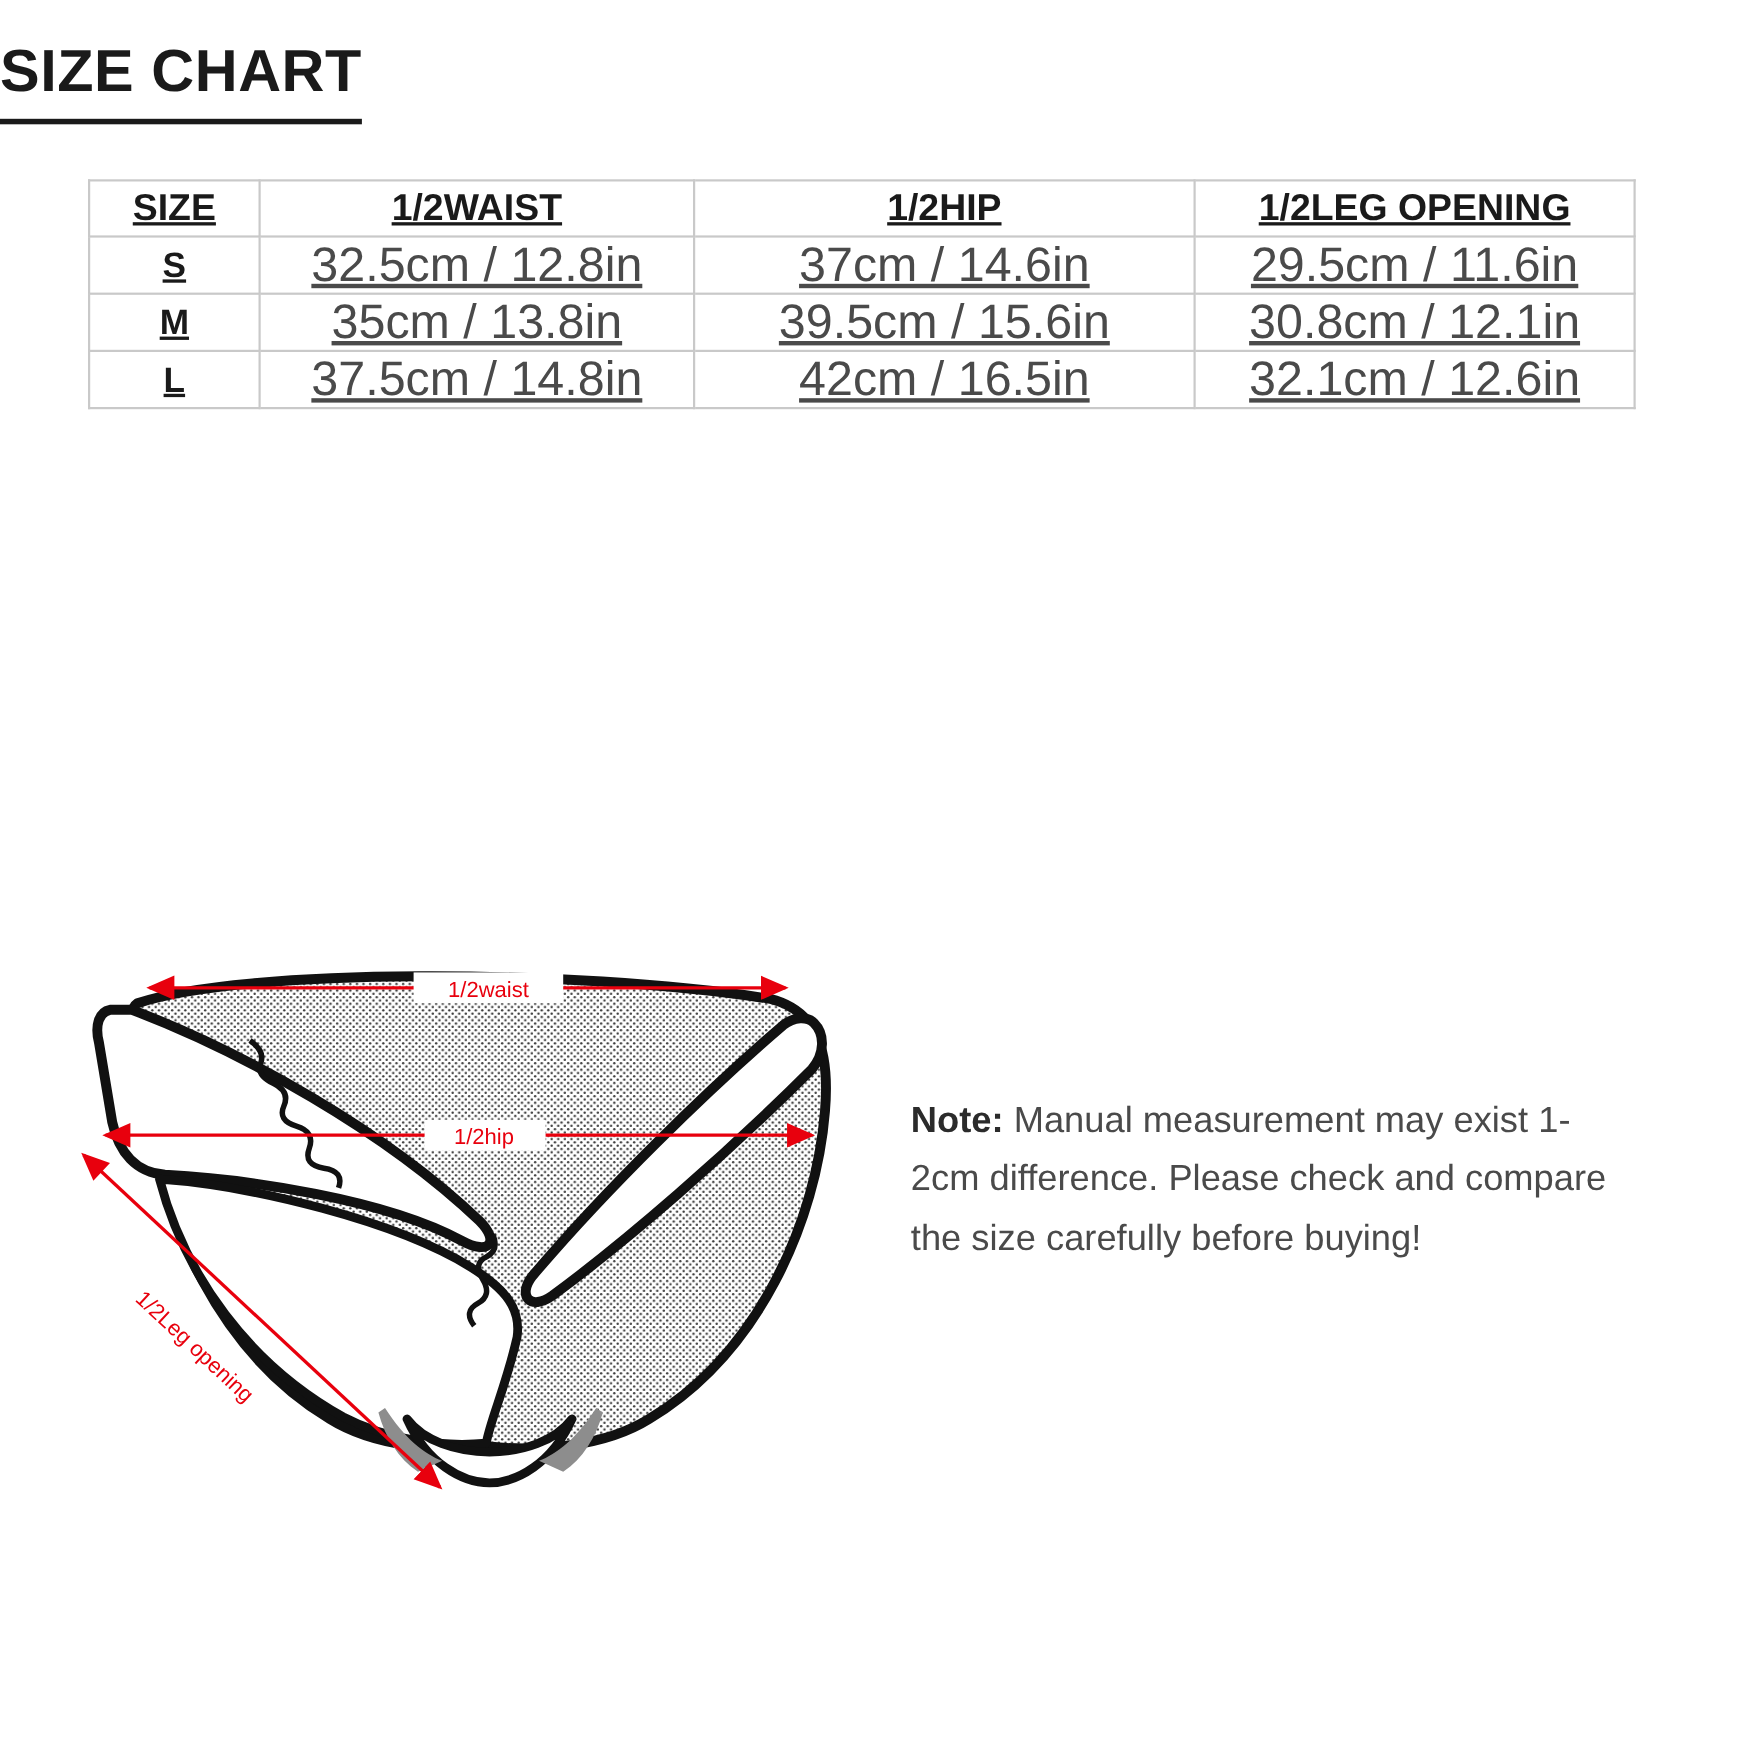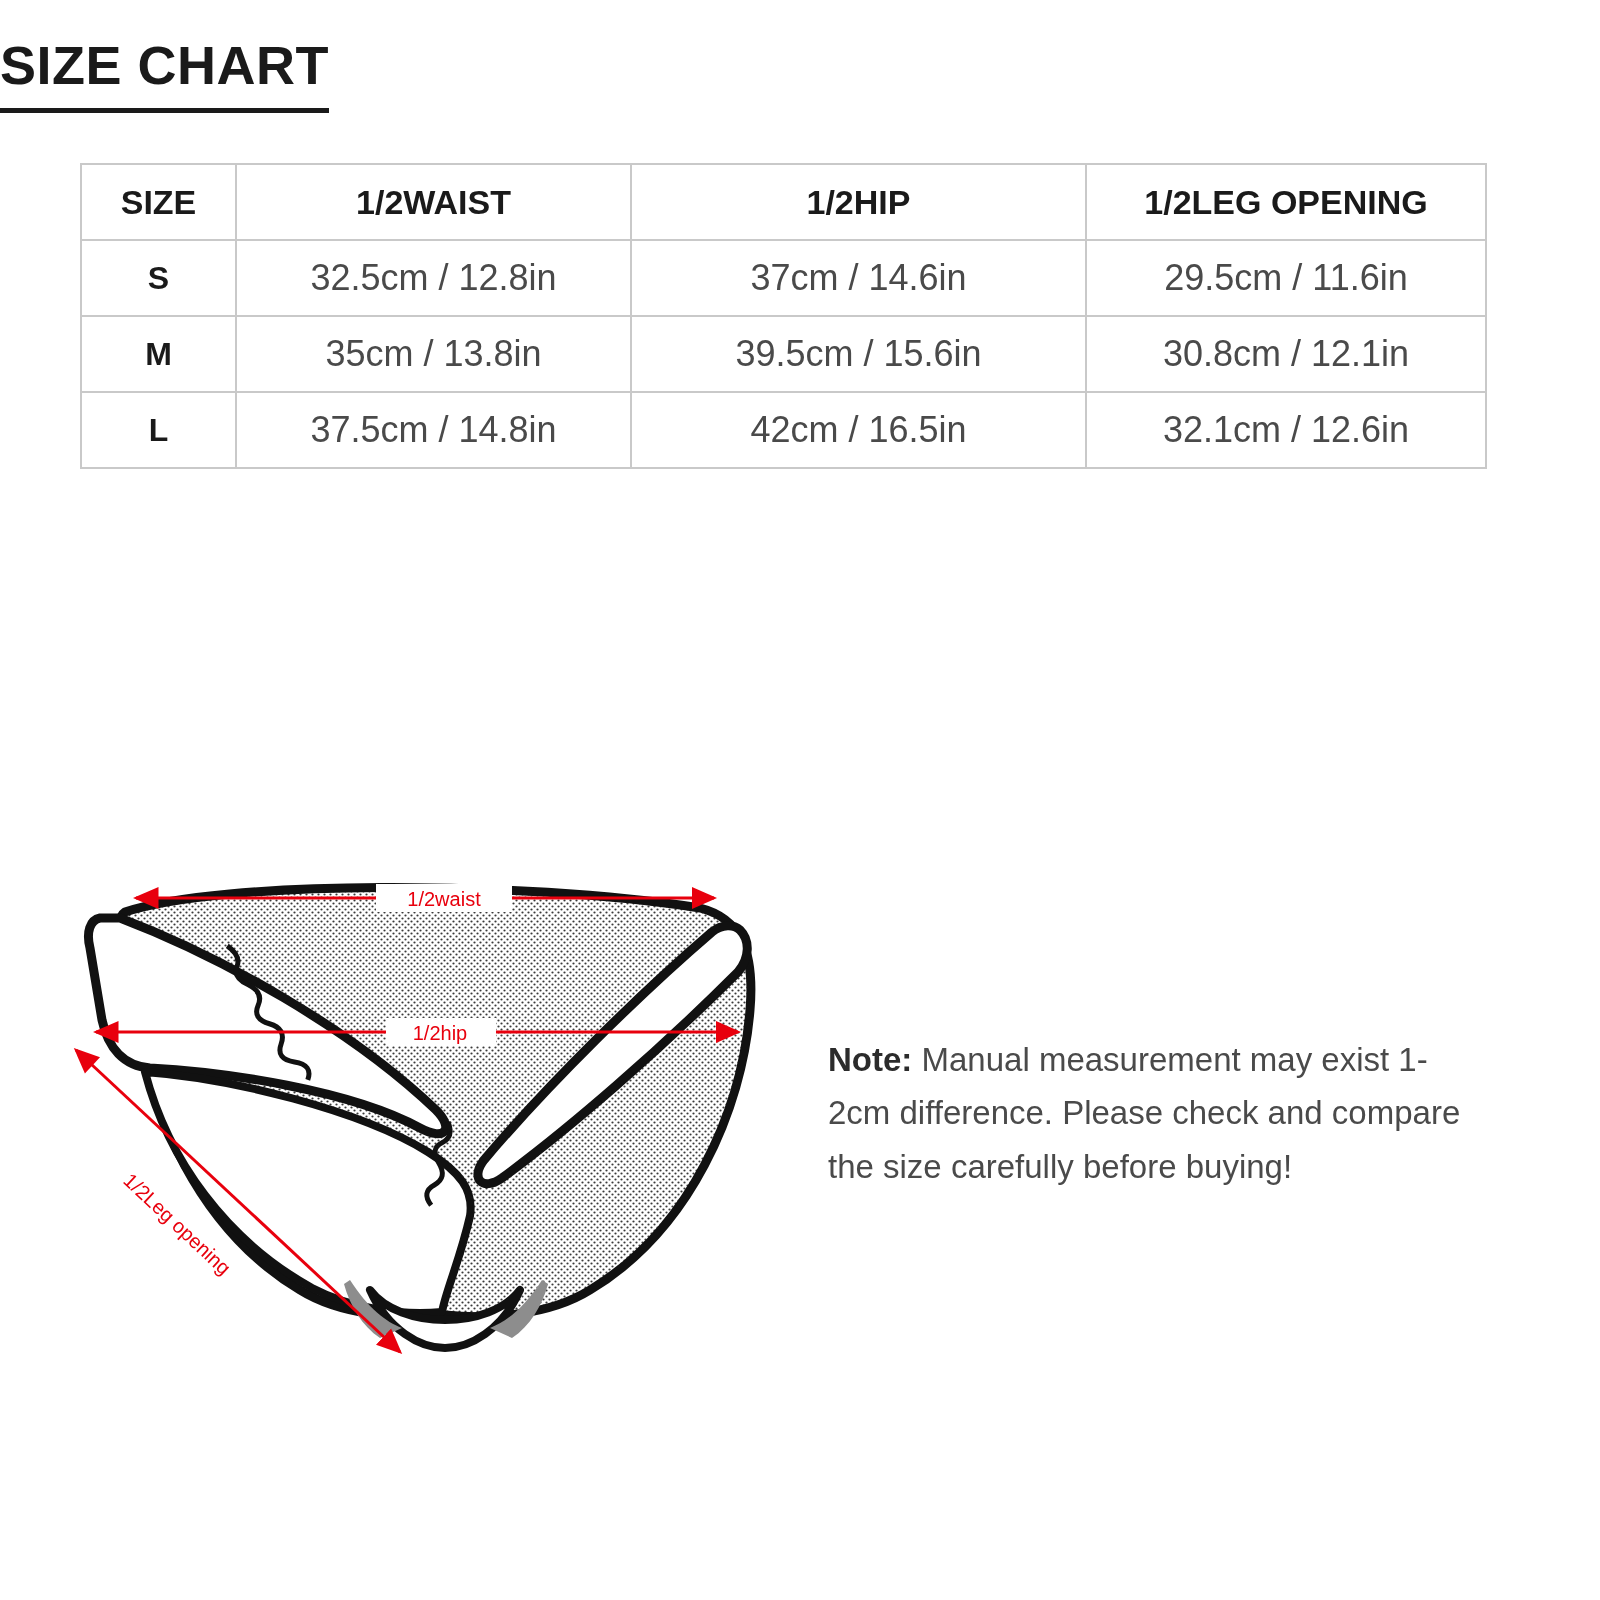--- a/index.html
+++ b/index.html
@@ -40,35 +40,36 @@
   }
   table.size-table {
     border-collapse: collapse;
     width: 100%;
     table-layout: fixed;
   }
   table.size-table th, table.size-table td {
     border: 2px solid #c9c9c9;
     text-align: center;
     vertical-align: middle;
-    height: 76px;
+    height: 51px;
     padding: 0 4px;
+    text-decoration: underline;
   }
   table.size-table th {
     font-size: 34px;
     font-weight: bold;
     color: #1a1a1a;
   }
   table.size-table td.size-cell {
     font-size: 32px;
     font-weight: bold;
     color: #1a1a1a;
   }
   table.size-table td.val {
-    font-size: 36px;
+    font-size: 44px;
     font-weight: normal;
     color: #4a4a4a;
   }
   col.c-size { width: 155px; }
   col.c-waist { width: 395px; }
   col.c-hip { width: 455px; }
   col.c-leg { width: 400px; }
 
   
   .illu {
@@ -76,21 +77,21 @@
     left: 50px;
     top: 860px;
     width: 780px;
     height: 520px;
   }
 
   
   .note {
     position: absolute;
     left: 828px;
-    top: 1033px;
+    top: 991px;
     width: 640px;
     font-size: 33px;
     line-height: 1.62;
     color: #4a4a4a;
   }
   .note b {
     color: #2b2b2b;
     font-weight: bold;
   }
 </style>

